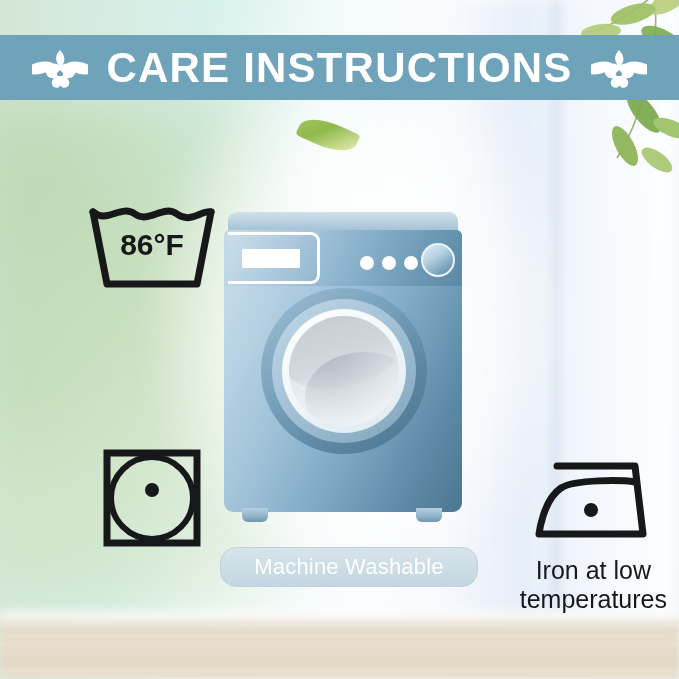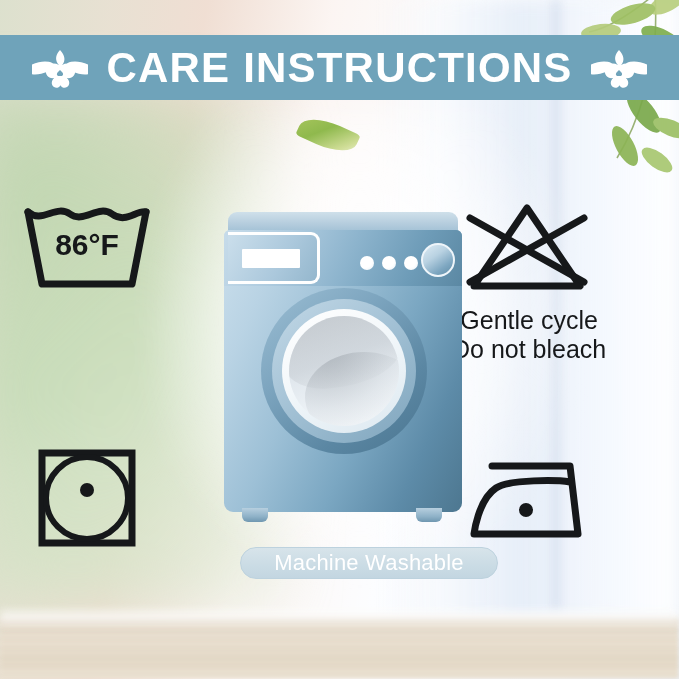--- a/index.html
+++ b/index.html
@@ -9,21 +9,21 @@
   }
   body {
     font-family: "Liberation Sans", sans-serif;
   }
 
   #poster {
     position: relative;
     width: 679px;
     height: 679px;
     overflow: hidden;
-    background: #c2410c;
+    background: #14b8a6;
   }
 
   
   .bg-base {
     position: absolute;
     inset: 0;
     background:
       linear-gradient(100deg,
         rgba(222,233,216,0.95) 0%,
         rgba(236,242,232,0.9) 14%,
@@ -169,21 +169,21 @@
     height: 44px;
     flex: none;
   }
 
   
   .cell {
     position: absolute;
     width: 215px;
     display: flex;
     flex-direction: column;
-    align-items: flex-start;
+    align-items: flex-end;
   }
   .cell-tl { left: 12px;  top: 196px; }
   .cell-tr { left: 452px; top: 196px; }
   .cell-bl { left: 12px;  top: 446px; }
   .cell-br { left: 452px; top: 446px; }
 
   .symbol {
     height: 104px;
     display: flex;
     align-items: center;
@@ -350,24 +350,24 @@
     height: 14px;
     border-radius: 0 0 6px 6px;
     background: linear-gradient(180deg, #b7cfdf 0%, #8fb2c8 60%, #6f97b0 100%);
   }
   .m-foot.left  { left: 18px; }
   .m-foot.right { left: 192px; }
 
   
   .badge {
     position: absolute;
-    left: 240px;
+    left: 220px;
     top: 547px;
     width: 258px;
-    height: 32px;
+    height: 40px;
     border-radius: 16px;
     background: linear-gradient(180deg, #d7e4ea 0%, #cbdce5 55%, #c3d6e1 100%);
     border: 1px solid #bdd2de;
     box-sizing: border-box;
     display: flex;
     align-items: center;
     justify-content: center;
   }
   .badge-label {
     color: #ffffff;
@@ -441,49 +441,40 @@
   <div class="cell cell-tl">
     <div class="symbol">
       <svg width="150" height="100" viewBox="0 0 150 100">
         <path d="M16 14 C30 26 44 6 58 16 C72 26 86 6 100 16 C114 26 124 12 134 14" fill="none" stroke="#16181a" stroke-width="7" stroke-linecap="round"></path>
         <path d="M16 14 L30 86 L120 86 L134 14" fill="none" stroke="#16181a" stroke-width="7" stroke-linejoin="round" stroke-linecap="round"></path>
         <text x="75" y="57" text-anchor="middle" font-family="Liberation Sans, sans-serif" font-size="30" font-weight="bold" fill="#16181a">86°F</text>
       </svg>
     </div>
   </div>
 
-  <div class="cell cell-tr">
-    <div class="symbol">
-      <svg width="150" height="100" viewBox="0 0 150 100">
-        <path d="M75 10 L128 88 L22 88 Z" fill="none" stroke="#16181a" stroke-width="7" stroke-linejoin="round"></path>
-        <line x1="18" y1="20" x2="132" y2="84" stroke="#16181a" stroke-width="7" stroke-linecap="round"></line>
-        <line x1="132" y1="20" x2="18" y2="84" stroke="#16181a" stroke-width="7" stroke-linecap="round"></line>
-      </svg>
-    </div>
-    <div class="caption">Gentle cycle
-Do not bleach</div>
-  </div>
 
   <div class="cell cell-bl">
     <div class="symbol">
       <svg width="150" height="100" viewBox="0 0 150 100">
         <rect x="30" y="5" width="90" height="90" fill="none" stroke="#16181a" stroke-width="7"></rect>
         <circle cx="75" cy="50" r="41" fill="none" stroke="#16181a" stroke-width="6"></circle>
         <circle cx="75" cy="42" r="7" fill="#16181a"></circle>
       </svg>
     </div>
   </div>
 
   <div class="cell cell-br">
     <div class="symbol">
       <svg width="150" height="100" viewBox="0 0 150 100">
         <path d="M40 18 L118 18 L126 86 L22 86 C22 86 26 52 44 40 C58 31 106 32 118 34" fill="none" stroke="#16181a" stroke-width="7" stroke-linejoin="round" stroke-linecap="round"></path>
         <circle cx="74" cy="62" r="7" fill="#16181a"></circle>
       </svg>
     </div>
+    <div class="caption">Iron at low
+temperatures</div>
   </div>
 
   <div class="machine">
     <div class="m-lid"></div>
     <div class="m-body"></div>
     <div class="m-panel"></div>
     <div class="m-drawer">
       <div class="m-slot"></div>
     </div>
     <div class="m-btn b1"></div>

